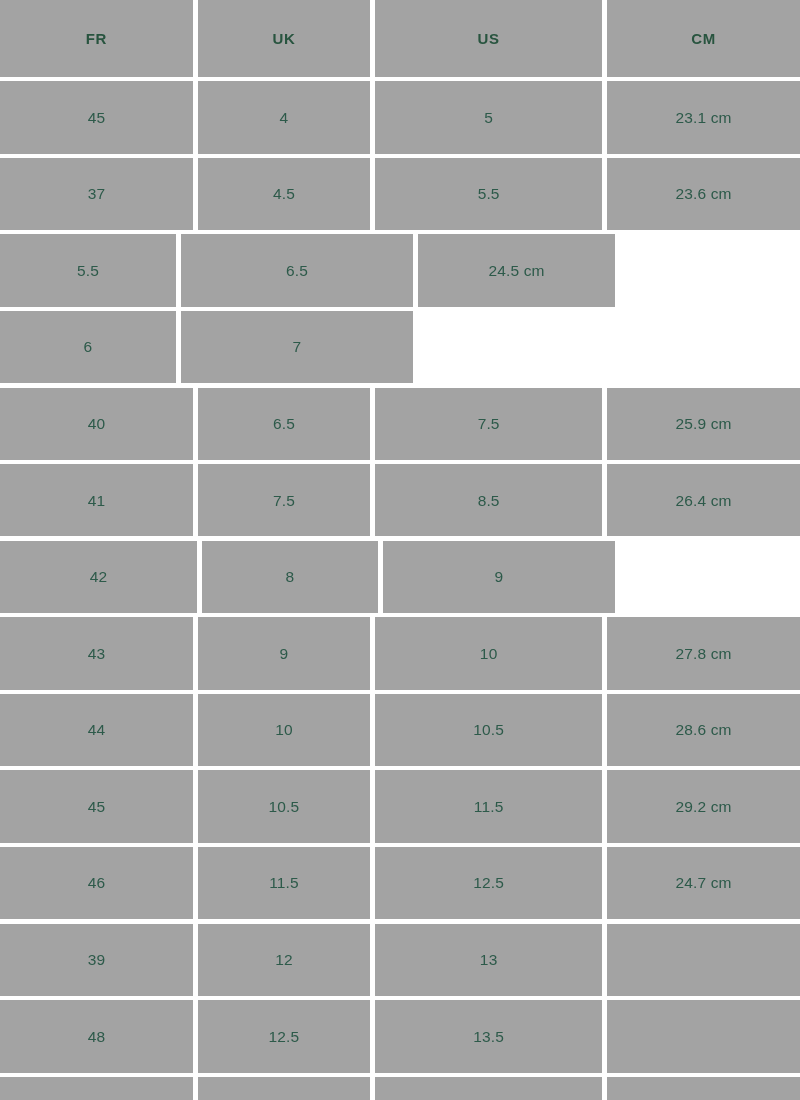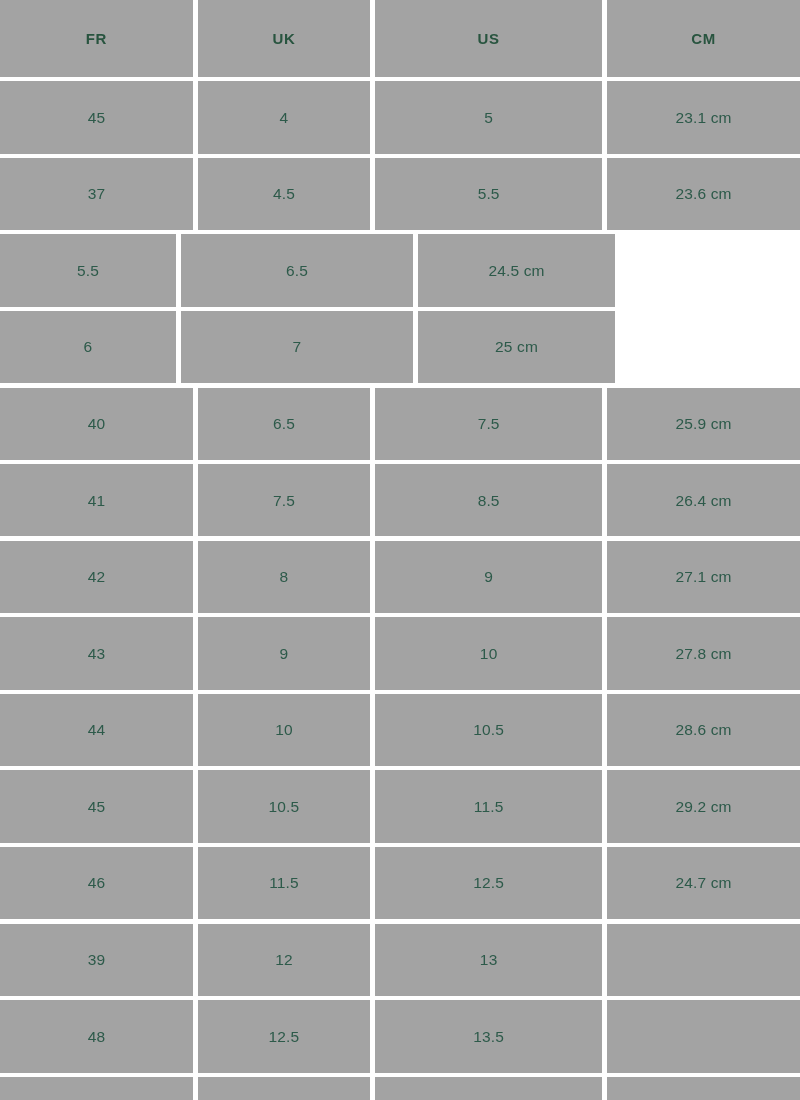--- a/index.html
+++ b/index.html
@@ -129,23 +129,20 @@
         <span class="cell-text">24.5 cm</span>
       </div>
     </div>
     <div class="table-row">
       <div class="cell col-1">
         <span class="cell-text">6</span>
       </div>
       <div class="cell col-2">
         <span class="cell-text">7</span>
       </div>
-      <div class="cell col-3">
-        <span class="cell-text">25 cm</span>
-      </div>
     </div>
     <div class="table-row">
       <div class="cell col-0">
         <span class="cell-text">40</span>
       </div>
       <div class="cell col-1">
         <span class="cell-text">6.5</span>
       </div>
       <div class="cell col-2">
         <span class="cell-text">7.5</span>
@@ -170,23 +167,20 @@
     </div>
     <div class="table-row">
       <div class="cell col-0">
         <span class="cell-text">42</span>
       </div>
       <div class="cell col-1">
         <span class="cell-text">8</span>
       </div>
       <div class="cell col-2">
         <span class="cell-text">9</span>
-      </div>
-      <div class="cell col-3">
-        <span class="cell-text">27.1 cm</span>
       </div>
     </div>
     <div class="table-row">
       <div class="cell col-0">
         <span class="cell-text">43</span>
       </div>
       <div class="cell col-1">
         <span class="cell-text">9</span>
       </div>
       <div class="cell col-2">

